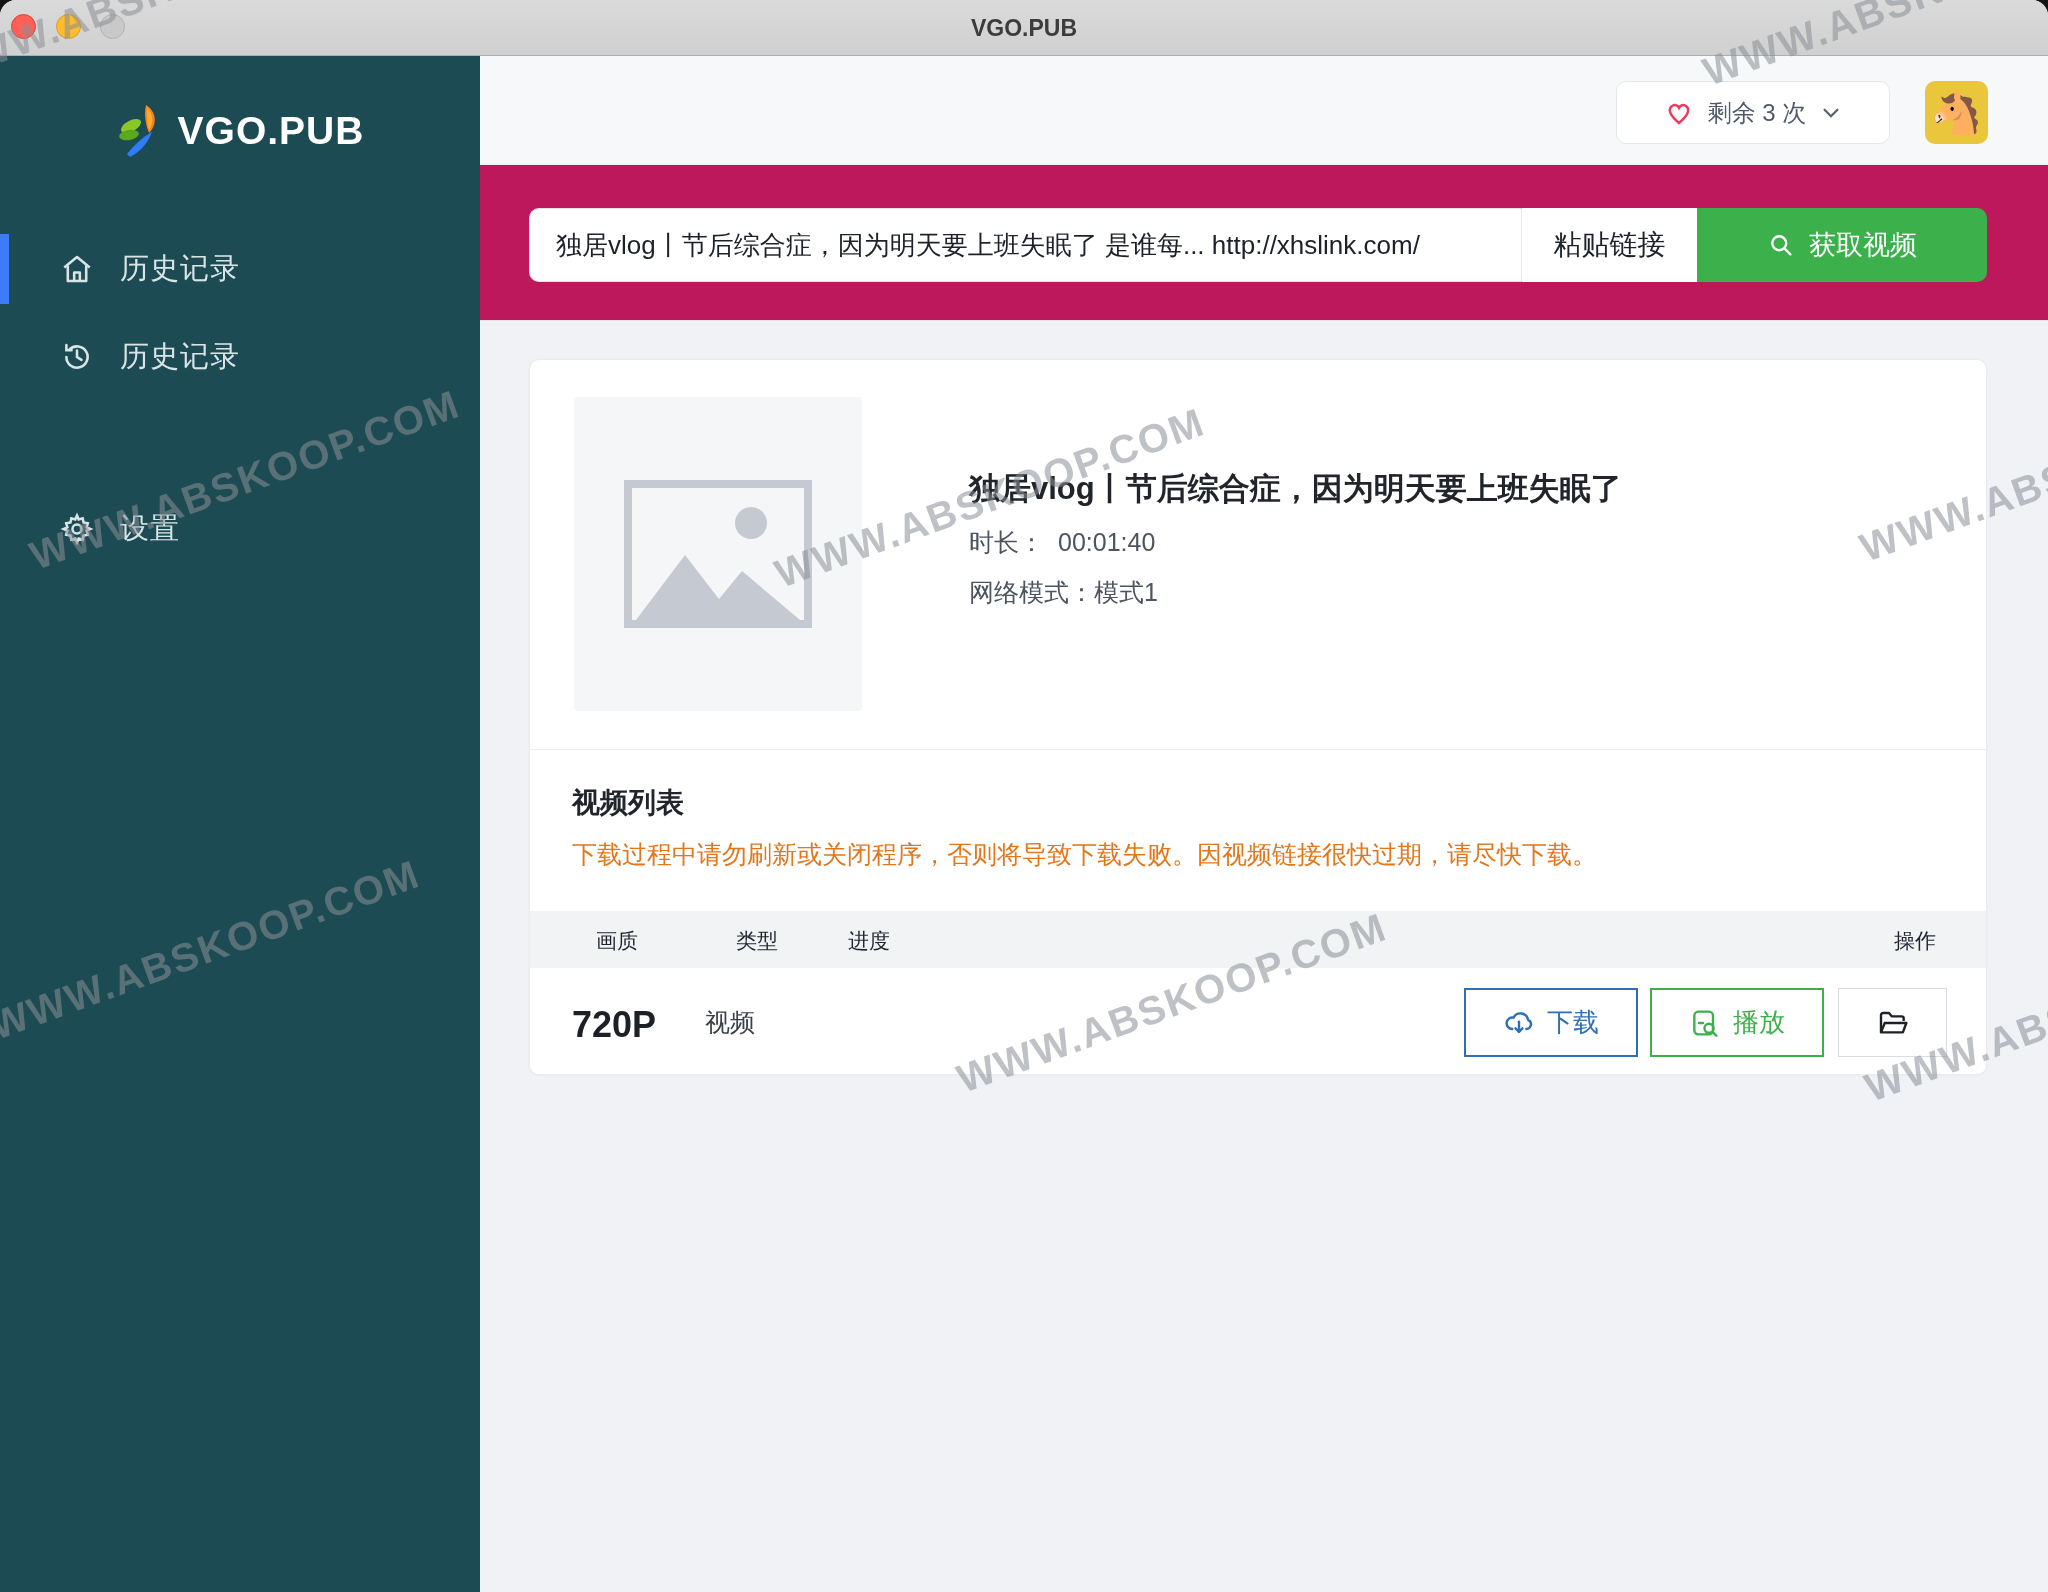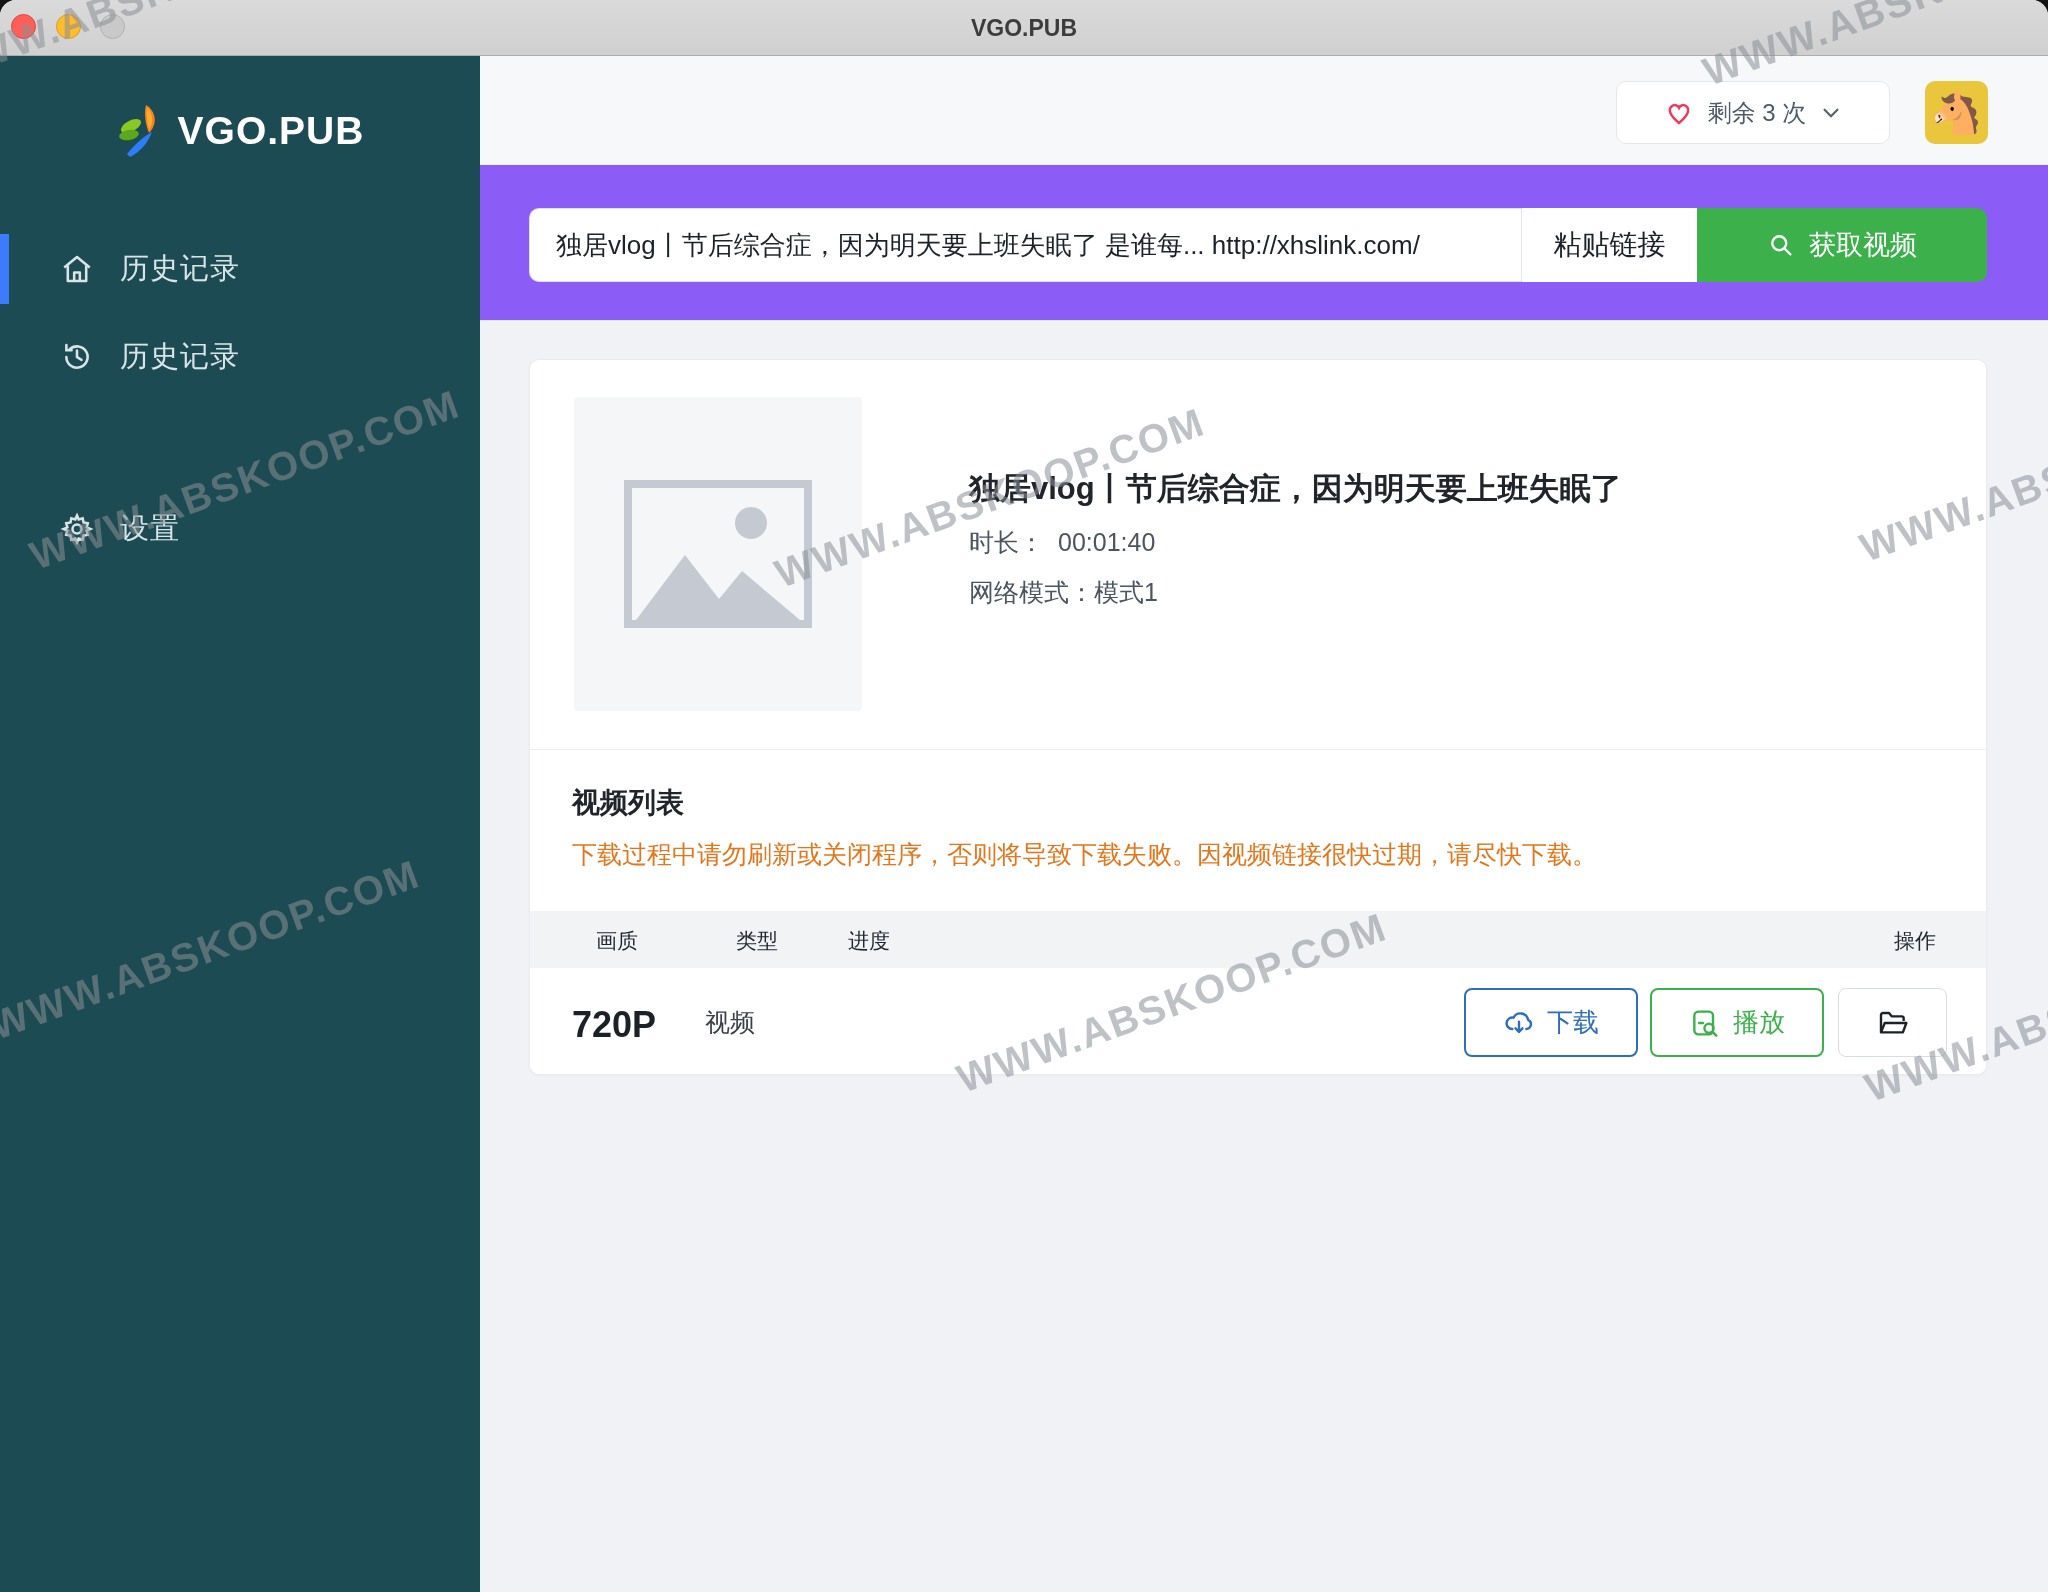--- a/index.html
+++ b/index.html
@@ -35,21 +35,21 @@
   .quota-pill { position:absolute; left:1136px; top:25px; width:274px; height:63px; background:#fff;
                 border:1px solid #e4e7ec; border-radius:10px; display:flex; align-items:center;
                 justify-content:center; gap:14px; cursor:pointer; }
   .quota-pill .txt { font-size:24px; color:#4e5969; }
   .avatar { position:absolute; left:1445px; top:25px; width:63px; height:63px; border-radius:10px;
             background:#e9c63b; display:flex; align-items:center; justify-content:center;
             font-size:42px; overflow:hidden; }
 
   
   .search-strip { position:absolute; left:480px; top:165px; width:1568px; height:156px;
-                  background:#8b5cf6; border-bottom:1px solid #e2e4e9; z-index:2; }
+                  background:#be185d; border-bottom:1px solid #e2e4e9; z-index:2; }
   .url-input { position:absolute; left:49px; top:43px; width:993px; height:74px; background:#fff;
                border:1px solid #dfe2e8; border-right:1px solid #e6e8ec; border-radius:10px 0 0 10px;
                padding:0 26px; font-size:26px; color:#1d2129; outline:none;
                font-family:"Liberation Sans","DejaVu Sans",sans-serif; }
   .paste-btn { position:absolute; left:1042px; top:43px; width:175px; height:74px; background:#fff;
                border:none; font-size:28px; color:#1d2129; cursor:pointer;
                font-family:"Liberation Sans","DejaVu Sans",sans-serif; }
   .fetch-btn { position:absolute; left:1217px; top:43px; width:290px; height:74px; background:#3cb14b;
                border:none; border-radius:0 10px 10px 0; color:#fff; font-size:27px; cursor:pointer;
                display:flex; align-items:center; justify-content:center; gap:14px;
@@ -67,21 +67,21 @@
   .meta .val { margin-left:14px; }
   .card-divider { position:absolute; left:0; top:389px; width:1458px; border-top:1px solid #eceef1; }
   .list-heading { position:absolute; left:42px; top:424px; font-size:28px; font-weight:600; color:#21252b; }
   .warning { position:absolute; left:42px; top:478px; font-size:25px; color:#e2761b; }
   .thead { position:absolute; left:0; top:551px; width:1458px; height:57px; background:#f2f3f5;
            font-size:21px; color:#1f2430; }
   .thead span { position:absolute; top:16px;margin-left:31px; }
   .trow { position:absolute; left:0; top:608px; width:1458px; height:108px; background:#fff; }
   .cell-q { position:absolute; left:42px; top:36px; font-size:36px; font-weight:bold; color:#1c2127; }
   .cell-t { position:absolute; left:175px; top:38px; font-size:25px; color:#3a4048; }
-  .act-btn { position:absolute; top:20px; height:69px; border-radius:8px; background:#fff;
+  .act-btn { position:absolute; top:20px; height:69px; border-radius:0; background:#fff;
              display:flex; align-items:center; justify-content:center; gap:12px; font-size:26px;
              cursor:pointer; font-family:"Liberation Sans","DejaVu Sans",sans-serif; }
   .btn-download { left:934px;  width:174px; border:2px solid #2e6fb8; color:#2e6fb8; }
   .btn-play     { left:1120px; width:174px; border:2px solid #3cb14b; color:#3cb14b; }
   .btn-folder   { left:1308px; width:109px; border:1px solid #d8dce3; }
 
   
   .wm { position:absolute; z-index:6; font-size:40px; font-weight:bold; letter-spacing:2px;
         color:#8a8f96; opacity:.55; white-space:nowrap; transform:translate(-50%,-50%) rotate(-20deg);
         pointer-events:none; }

